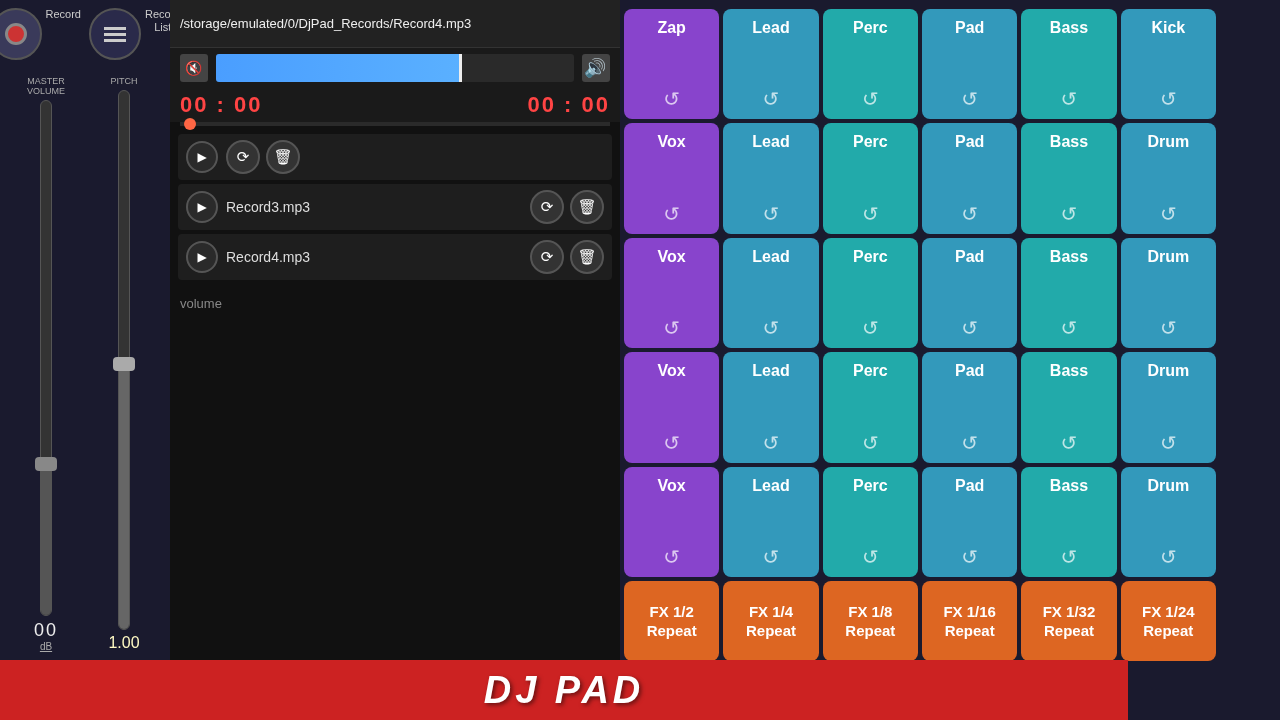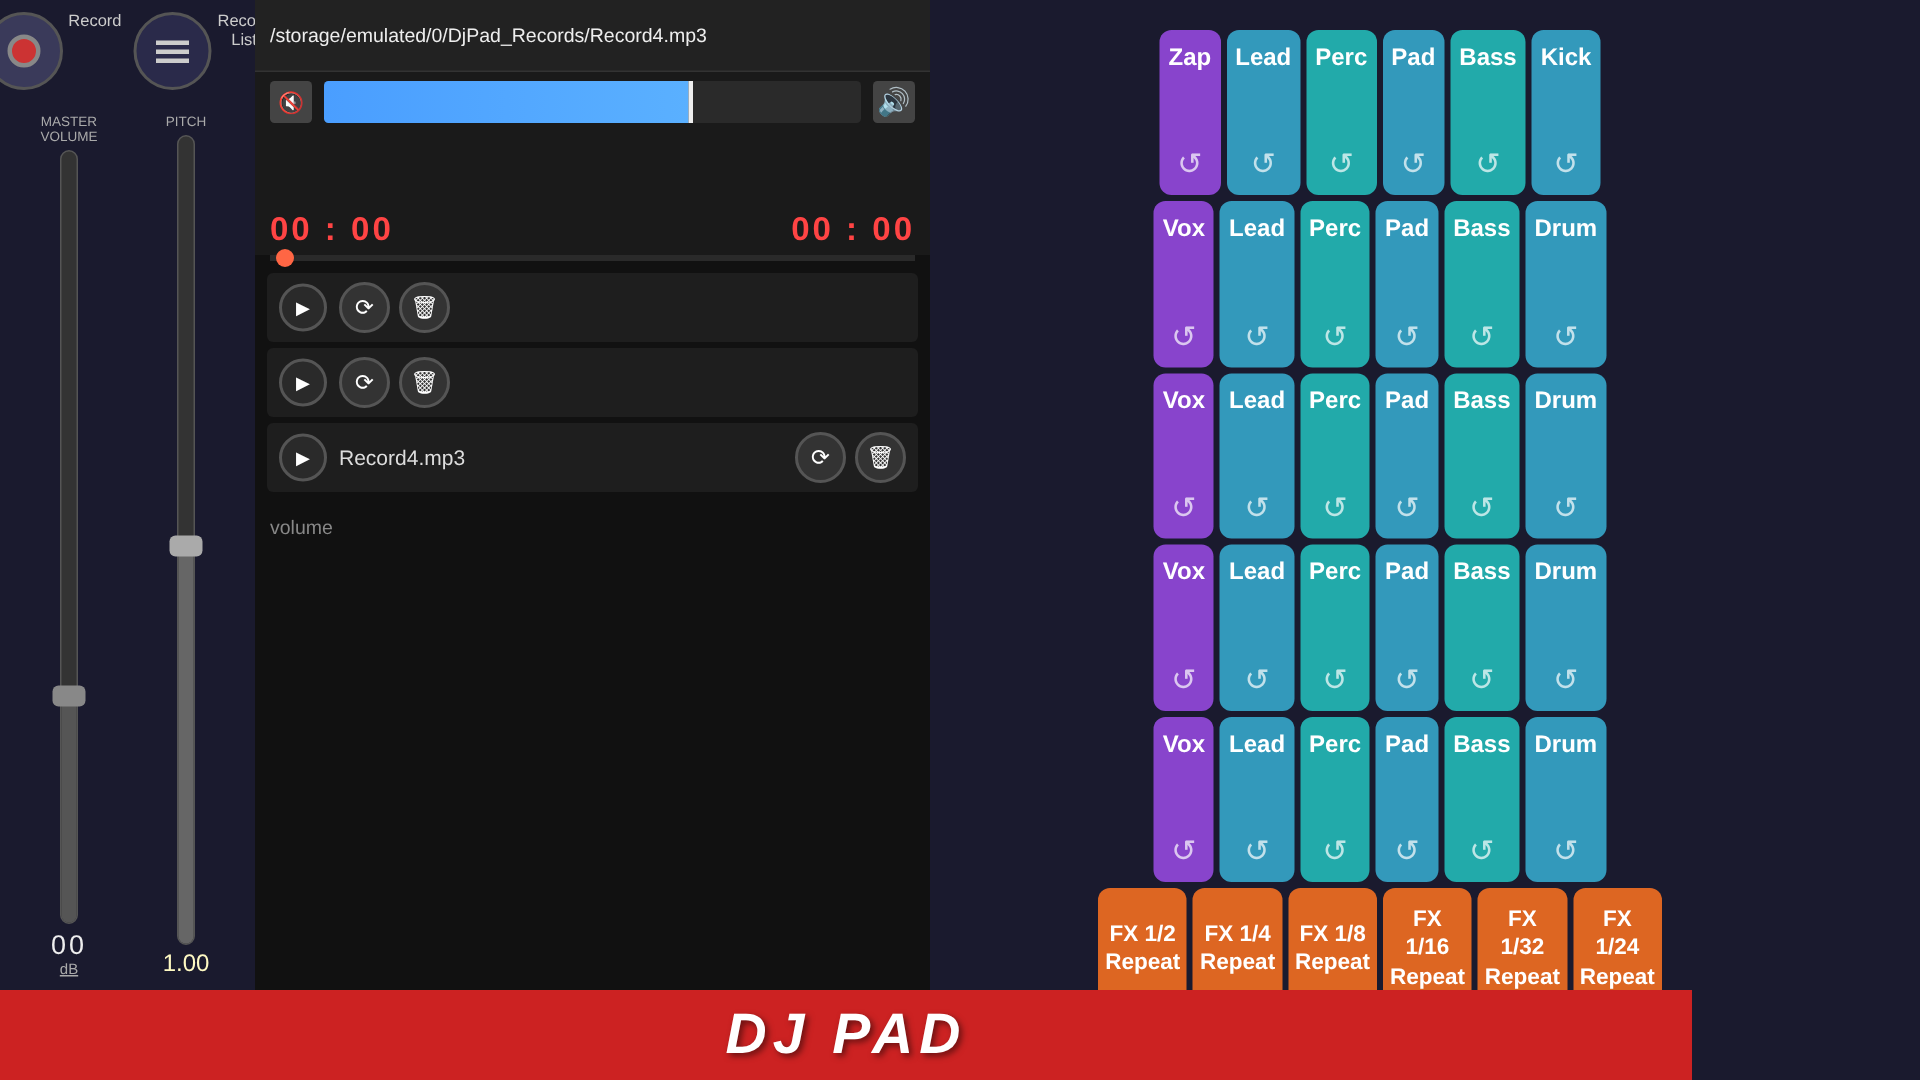--- a/index.html
+++ b/index.html
@@ -234,21 +234,20 @@
       display: flex;
       justify-content: space-between;
       align-items: center;
     }
 
     .time-display {
       font-size: 22px;
       font-weight: bold;
       color: #ff4444;
       letter-spacing: 2px;
-      margin-top: 48px;
     }
 
     .record-list {
       padding: 8px;
       display: flex;
       flex-direction: column;
       gap: 4px;
     }
 
     .record-item {
@@ -301,29 +300,28 @@
 
     .volume-label {
       padding: 8px 10px;
       font-size: 13px;
       color: #888;
     }
 
     
     #pad-grid {
       position: absolute;
-      left: 620px; top: 16px;
+      left: 620px; top: 5px;
       width: 600px;
       height: 660px;
       display: flex;
       flex-direction: column;
       gap: 4px;
       padding: 4px;
       background: #1a1a2e;
-      align-items: center;
     }
 
     .pad-row {
       display: flex;
       gap: 4px;
       flex: 1;
     }
 
     .pad {
       flex: 1;
@@ -485,20 +483,21 @@
   <div class="record-list">
     <div class="record-item">
       <div class="play-btn-small">▶</div>
       <div class="action-btns">
         <div class="icon-btn-round">⟳</div>
         <div class="icon-btn-round">🗑</div>
       </div>
     </div>
     <div class="record-item">
       <div class="play-btn-small">▶</div>
+      <span class="record-name">Record3.mp3</span>
       <div class="action-btns">
         <div class="icon-btn-round">⟳</div>
         <div class="icon-btn-round">🗑</div>
       </div>
     </div>
     <div class="record-item">
       <div class="play-btn-small">▶</div>
       <span class="record-name">Record4.mp3</span>
       <div class="action-btns">
         <div class="icon-btn-round">⟳</div>

